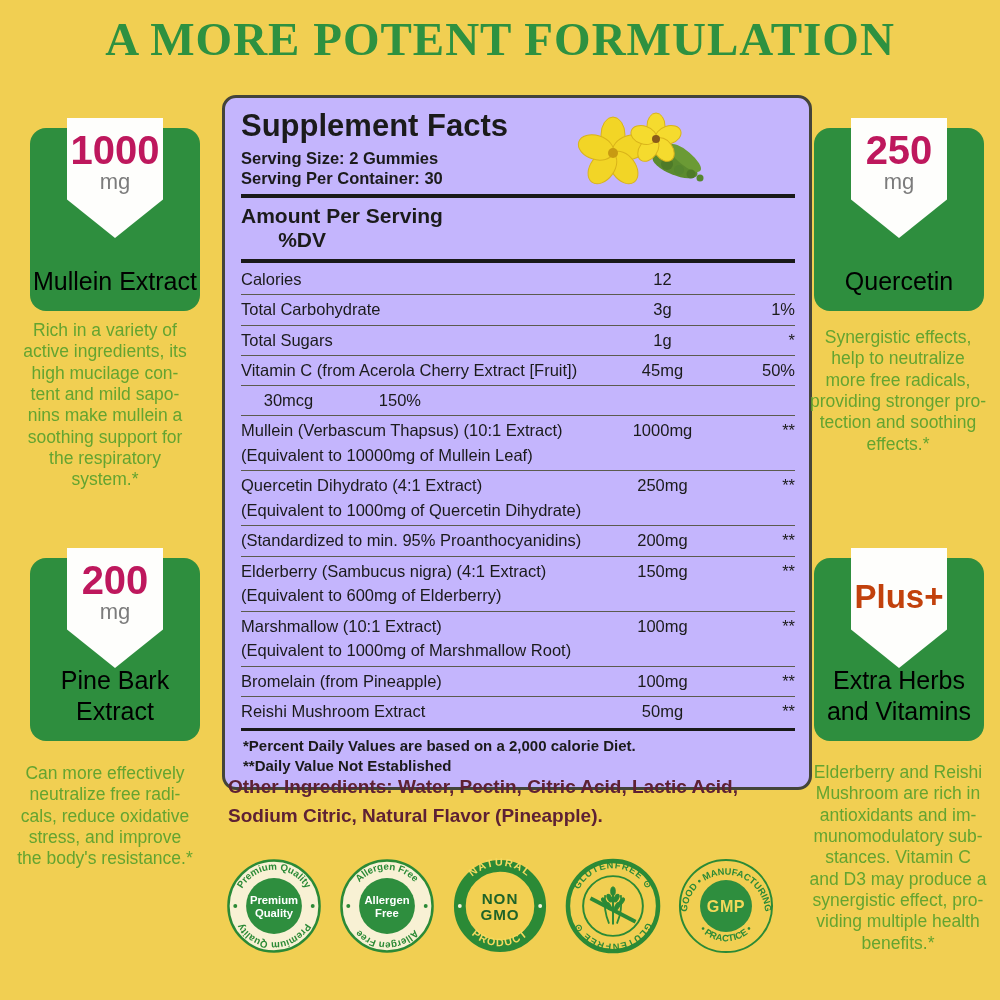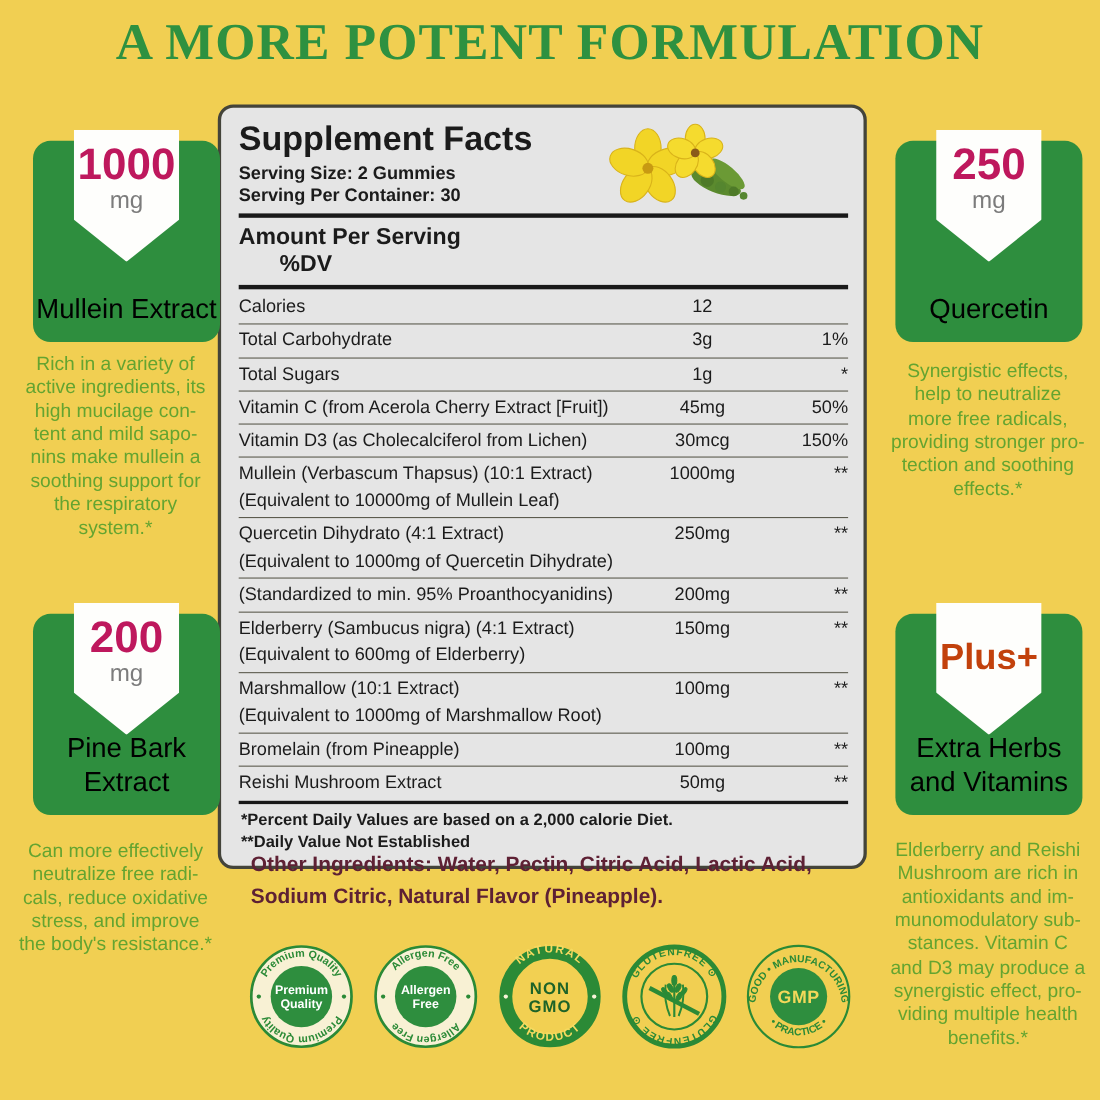--- a/index.html
+++ b/index.html
@@ -12,22 +12,22 @@
   
   .main-title{
     position:absolute;top:12px;left:0;width:1000px;
     text-align:center;margin:0;
     font-family:"Liberation Serif",serif;
     font-size:47px;font-weight:700;letter-spacing:1px;
     color:#2E9140;
   }
   
   .panel{
-    position:absolute;left:198px;top:95px;width:590px;
-    background:#e5e5e5;border:3px solid #44443A;border-radius:14px;
+    position:absolute;left:222px;top:95px;width:590px;
+    background:#c4b5fd;border:3px solid #44443A;border-radius:14px;
     box-sizing:border-box;padding:8px 14px 8px 16px;
   }
   .panel-head{position:relative;height:84px;}
   .panel-title{margin:2px 0 5px 0;font-size:31px;font-weight:700;letter-spacing:0;}
   .serving{font-size:16.5px;font-weight:700;line-height:1.2;}
   .flower{position:absolute;left:322px;top:0px;}
   .rule-thick{border-top:4px solid #191919;margin:2px 0;}
   .rule-med{border-top:3px solid #191919;margin:2px 0 0 0;}
   .col-head{display:flex;align-items:baseline;padding:4px 0 5px 0;font-weight:700;font-size:21px;flex-direction:column;}
   .col-head .zone{flex:1;text-align:right;}
@@ -153,23 +153,20 @@
           <div class="fdv">*</div>
         </div>
         <div class="frow">
           <div class="fname">
             <div>Vitamin C (from Acerola Cherry Extract [Fruit])</div>
           </div>
           <div class="famt">45mg</div>
           <div class="fdv">50%</div>
         </div>
         <div class="frow">
-          <div class="fname">
-            <div>Vitamin D3 (as Cholecalciferol from Lichen)</div>
-          </div>
           <div class="famt">30mcg</div>
           <div class="fdv">150%</div>
         </div>
         <div class="frow">
           <div class="fname">
             <div>Mullein (Verbascum Thapsus) (10:1 Extract)</div>
             <div>(Equivalent to 10000mg of Mullein Leaf)</div>
           </div>
           <div class="famt">1000mg</div>
           <div class="fdv">**</div>

